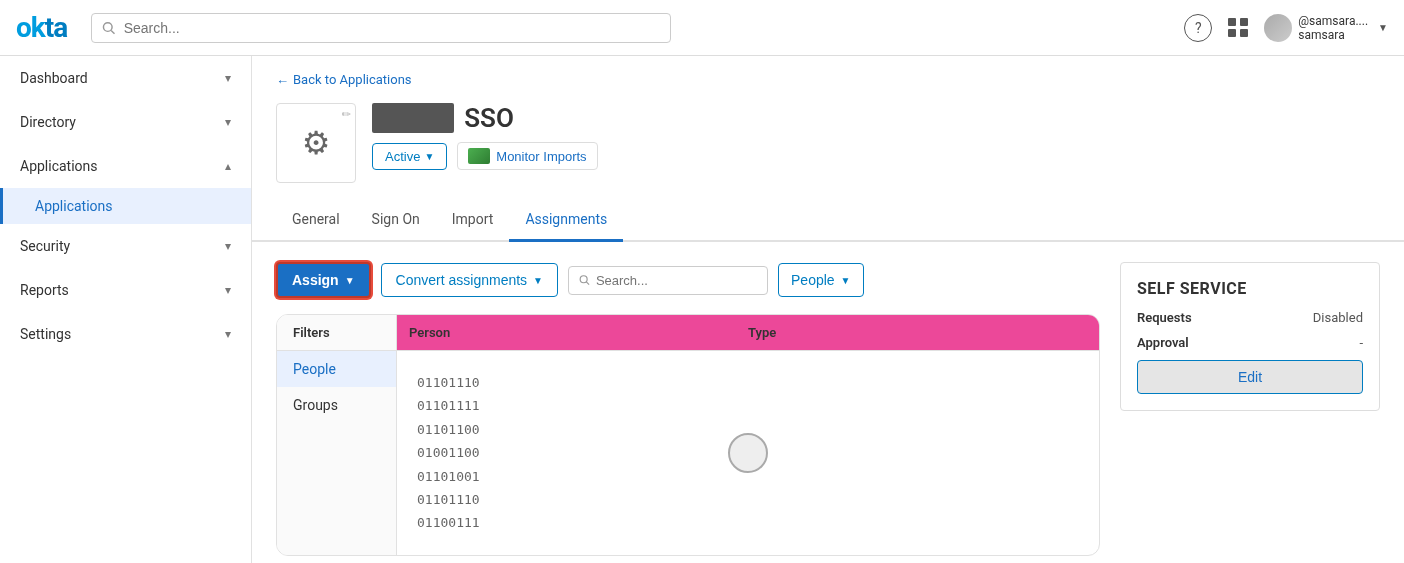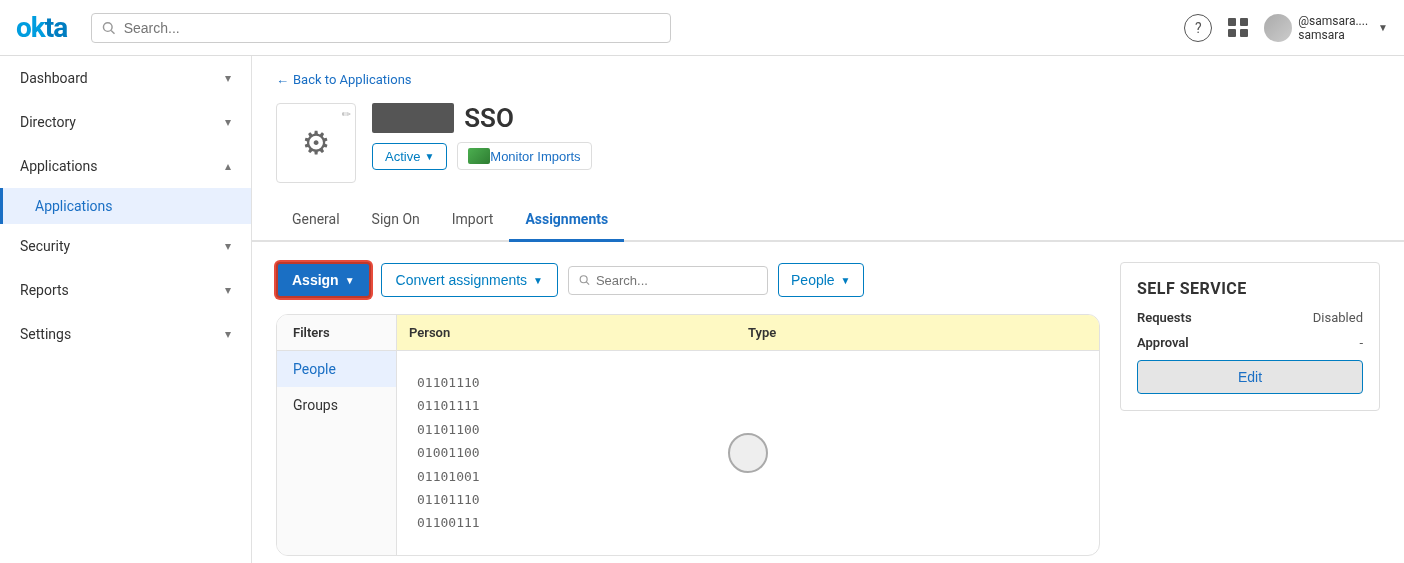--- a/index.html
+++ b/index.html
@@ -39,48 +39,48 @@
     .back-link { padding: 16px 24px 8px; font-size: 13px; color: #1a6fc4; cursor: pointer; display: flex; align-items: center; gap: 4px; }
 
     .app-header { display: flex; align-items: flex-start; padding: 8px 24px 16px; gap: 16px; }
     .app-icon-box { width: 80px; height: 80px; border: 1px solid #ddd; border-radius: 4px; display: flex; align-items: center; justify-content: center; position: relative; background: #fff; flex-shrink: 0; }
     .app-icon-box .edit-pencil { position: absolute; top: 4px; right: 4px; font-size: 11px; color: #aaa; cursor: pointer; }
     .gear-icon-svg { font-size: 32px; color: #666; }
     .app-info { display: flex; flex-direction: column; gap: 8px; }
     .app-title { font-size: 26px; font-weight: 600; color: #333; }
     .app-actions { display: flex; align-items: center; gap: 10px; }
     .btn-active { background: #fff; border: 1px solid #007dc1; color: #007dc1; padding: 5px 12px; border-radius: 4px; cursor: pointer; font-size: 13px; display: flex; align-items: center; gap: 4px; }
-    .monitor-btn { display: flex; align-items: center; color: #1a6fc4; cursor: pointer; font-size: 13px; border: 1px solid #ddd; border-radius: 4px; padding: 5px 10px; background: #fff; }
+    .monitor-btn { display: flex; align-items: center; gap: 6px; color: #1a6fc4; cursor: pointer; font-size: 13px; border: 1px solid #ddd; border-radius: 4px; padding: 5px 10px; background: #fff; }
     .monitor-icon { width: 22px; height: 16px; background: linear-gradient(135deg, #4caf50, #2e7d32); border-radius: 2px; display: flex; align-items: center; justify-content: center; }
 
     
     .tabs { display: flex; border-bottom: 2px solid #e1e1e1; padding: 0 24px; gap: 0; }
     .tab { padding: 12px 16px; cursor: pointer; font-size: 14px; color: #555; border-bottom: 3px solid transparent; margin-bottom: -2px; }
-    .tab.active { color: #1a6fc4; border-bottom-color: #1a6fc4; font-weight: 700; }
+    .tab.active { color: #1a6fc4; border-bottom-color: #1a6fc4; font-weight: 400; }
 
     
     .assignments-area { display: flex; gap: 0; padding: 20px 24px; }
     .assignments-main { flex: 1; }
     .assignments-sidebar { width: 260px; flex-shrink: 0; margin-left: 20px; }
 
     .toolbar { display: flex; align-items: center; gap: 10px; margin-bottom: 16px; }
     .btn-assign { background: #1a6fc4; color: #fff; border: 2px solid #c0392b; border-radius: 4px; padding: 8px 14px; cursor: pointer; font-size: 14px; font-weight: 600; display: flex; align-items: center; gap: 6px; box-shadow: 0 0 0 2px #e74c3c; }
     .btn-convert { background: #fff; border: 1px solid #007dc1; color: #007dc1; padding: 8px 14px; border-radius: 4px; cursor: pointer; font-size: 14px; display: flex; align-items: center; gap: 6px; }
     .search-filter { display: flex; align-items: center; border: 1px solid #ccc; border-radius: 4px; padding: 6px 10px; background: #fff; gap: 6px; flex: 1; max-width: 200px; }
     .search-filter input { border: none; outline: none; font-size: 13px; width: 100%; background: transparent; }
     .btn-people { background: #fff; border: 1px solid #007dc1; color: #007dc1; padding: 8px 12px; border-radius: 4px; cursor: pointer; font-size: 14px; display: flex; align-items: center; gap: 6px; }
     .filter-item { padding: 10px 16px; cursor: pointer; font-size: 14px; color: #333; }
     .filter-item.active { background: #e8f0fe; color: #1a6fc4; }
 
     .table-wrapper { border: 1px solid #e1e1e1; border-radius: 12px; overflow: hidden; }
     .table-inner { display: flex; }
     .filter-sidebar { width: 120px; border-right: 1px solid #e1e1e1; background: #fafafa; }
     .filter-header { padding: 10px 16px; font-weight: 600; font-size: 13px; color: #333; border-bottom: 1px solid #e1e1e1; background: #fafafa; }
     .data-area { flex: 1; }
-    .data-header { display: flex; padding: 10px 12px; border-bottom: 1px solid #e1e1e1; background: #fef9c3; }
+    .data-header { display: flex; padding: 10px 12px; border-bottom: 1px solid #e1e1e1; background: #ec4899; }
     .data-header span { font-weight: 600; font-size: 13px; color: #333; }
     .data-header span:first-child { flex: 1; }
     .data-header span:last-child { flex: 1; }
     .binary-display { padding: 20px; font-family: monospace; font-size: 13px; color: #666; line-height: 1.8; position: relative; }
     .binary-circle { position: absolute; width: 40px; height: 40px; border-radius: 50%; border: 2px solid #aaa; background: rgba(200,200,200,0.3); top: 50%; left: 50%; transform: translate(-50%, -50%); display: flex; align-items: center; justify-content: center; font-size: 10px; color: #888; }
 
     
     .self-service-box { border: 1px solid #ddd; border-radius: 4px; padding: 16px; background: #fff; }
     .self-service-title { font-size: 16px; font-weight: 700; color: #333; margin-bottom: 12px; letter-spacing: 0.5px; }
     .self-service-row { display: flex; justify-content: space-between; align-items: center; margin-bottom: 10px; font-size: 13px; }

